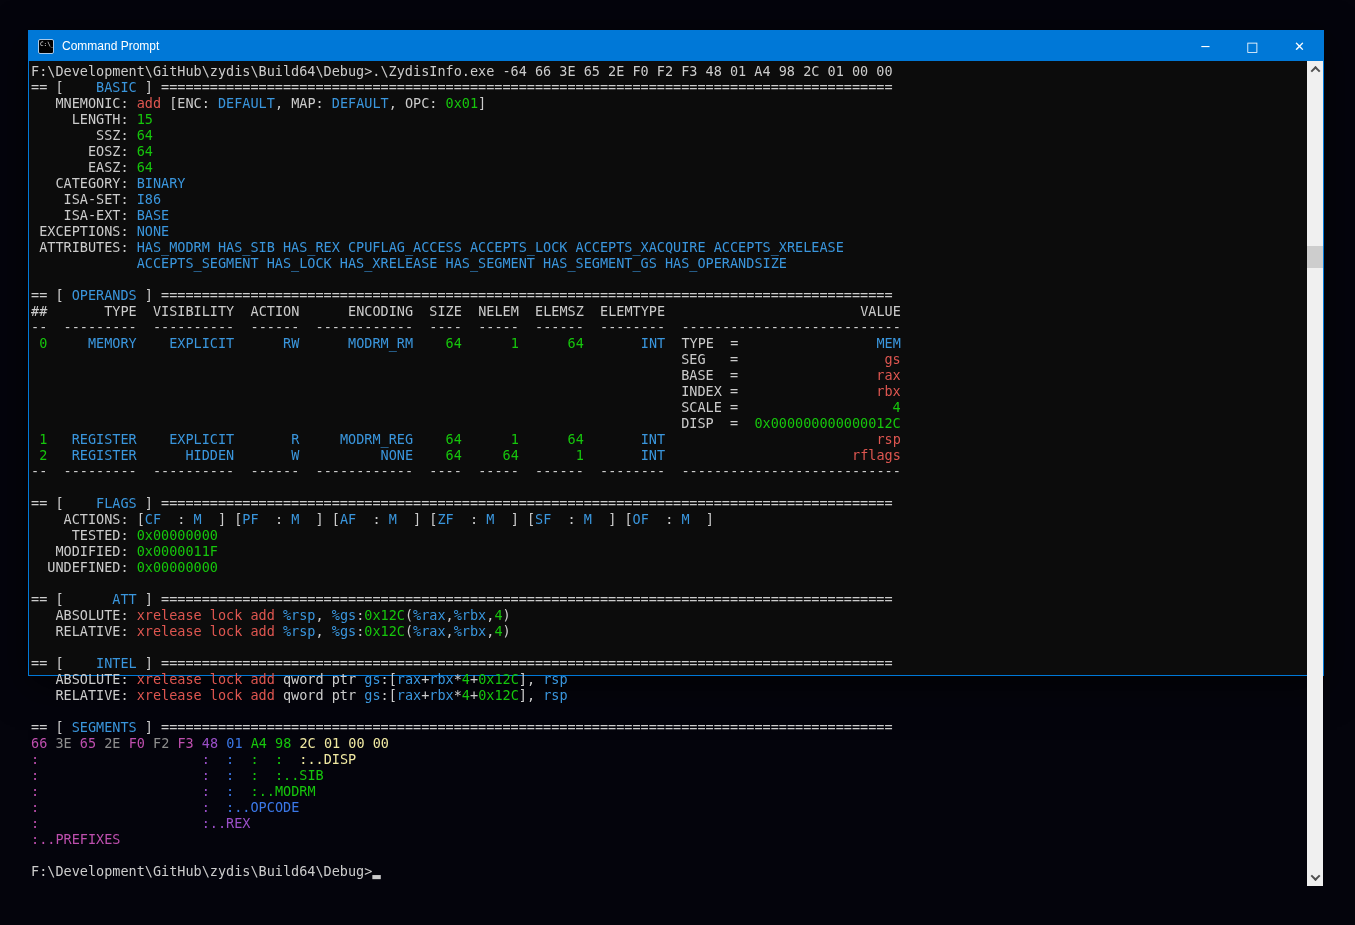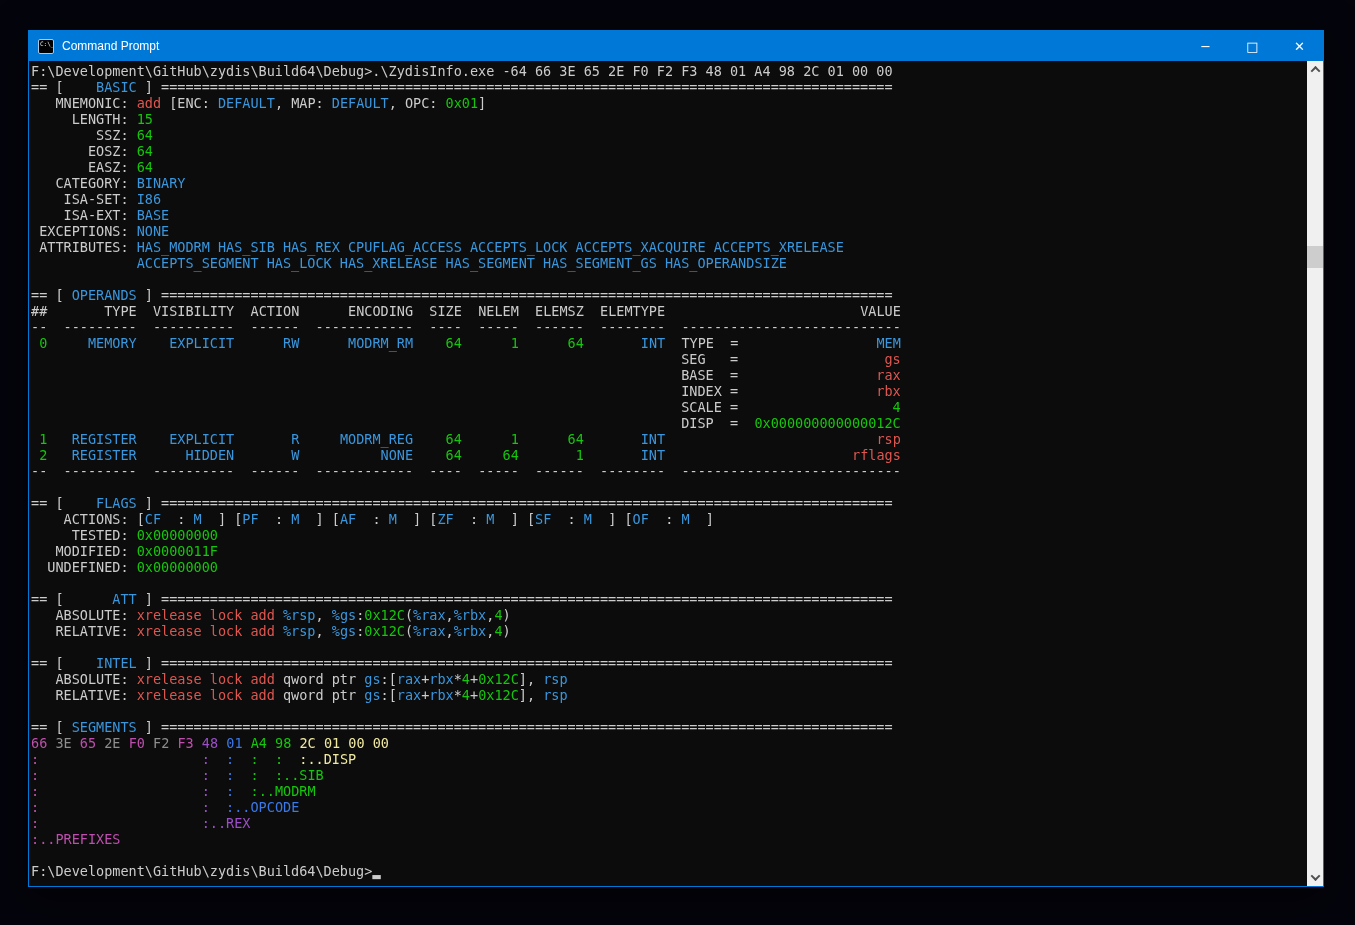--- a/index.html
+++ b/index.html
@@ -1,18 +1,18 @@
 <!DOCTYPE html>
 <html><head>
 <meta charset="utf-8">
 <style>
   * { margin:0; padding:0; box-sizing:border-box; }
   html,body { width:1355px; height:925px; background:#04040C; overflow:hidden;
               font-family:"DejaVu Sans Mono", monospace; }
-  .window { position:absolute; left:28px; top:30px; width:1296px; height:857px;
+  .window { position:absolute; left:28px; top:30px; width:1296px; height:646px;
             border:1px solid #0078D7; background:#0C0C0C;
             box-shadow:0 10px 36px rgba(0,0,0,.65); }
   .titlebar { height:30px; background:#0078D7; display:flex; align-items:center; }
   .title-icon { margin-left:9px; width:16px; height:15px; background:#000;
                 border:1px solid #A8C8E8; border-radius:2px; position:relative; overflow:hidden; }
   .title-icon span { position:absolute; left:1px; top:1px; font-size:6px; line-height:6px;
                      color:#E8E8E8; font-family:"DejaVu Sans Mono", monospace; }
   .title-text { margin-left:8px; color:#FFFFFF; font-size:12px;
                 font-family:"Liberation Sans", sans-serif; }
   .controls { margin-left:auto; display:flex; height:100%; }

